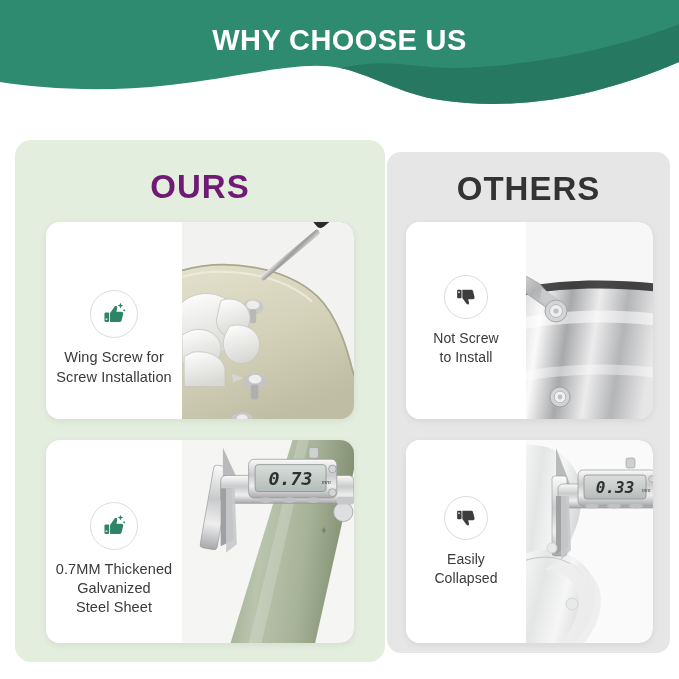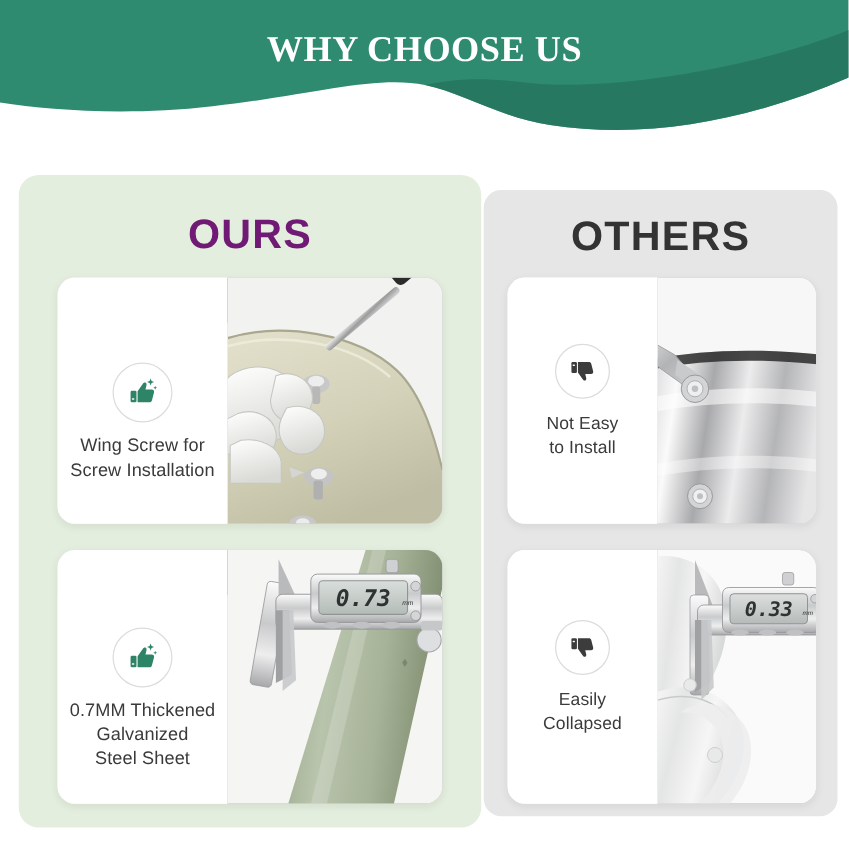--- a/index.html
+++ b/index.html
@@ -40,21 +40,21 @@
   .banner-title {
     position: absolute;
     left: 0;
     top: 24px;
     width: 679px;
     text-align: center;
     color: #ffffff;
     font-size: 29px;
     font-weight: bold;
     letter-spacing: 0.4px;
-    font-family: Liberation Serif, serif;
+    font-family: Liberation Sans, sans-serif;
     white-space: nowrap;
   }
 
   
   .columns {
     position: absolute;
     left: 0;
     top: 0;
     width: 679px;
     height: 679px;
@@ -329,21 +329,21 @@
     <div class="card card-others-1">
       <div class="card-text-col">
         <div class="icon-circle">
           <svg width="26" height="26" viewBox="0 0 32 32">
             <path d="M11.5 17.2 L16.2 23.8 C16.9 24.9 17.6 25.4 18.6 25.1 C19.6 24.8 19.9 23.8 19.6 22.4 L18.7 18.7 L24.4 18.7 C26 18.7 26.9 17.6 26.5 16.1 L24.6 8.7 C24.3 7.6 23.4 7 22.2 7 L11.5 7 Z" fill="#3c3c3c"></path>
             <rect x="5.1" y="7" width="5.4" height="10.6" rx="1.2" fill="#3c3c3c"></rect>
             <rect x="6.2" y="9.3" width="2.4" height="1.5" rx="0.7" fill="#ffffff"></rect>
           </svg>
         </div>
         <div class="card-label">
-          <div>Not Easy</div>
+          <div>Not Screw</div>
           <div>to Install</div>
         </div>
       </div>
       <div class="card-image-col">
         <svg viewBox="0 0 127 197" preserveAspectRatio="xMidYMid slice">
           <defs>
             <linearGradient id="chrome1" x1="0" y1="0" x2="1" y2="0.15">
               <stop offset="0" stop-color="#d4d5d7"></stop>
               <stop offset="0.18" stop-color="#fafafa"></stop>
               <stop offset="0.38" stop-color="#a8a9ab"></stop>

